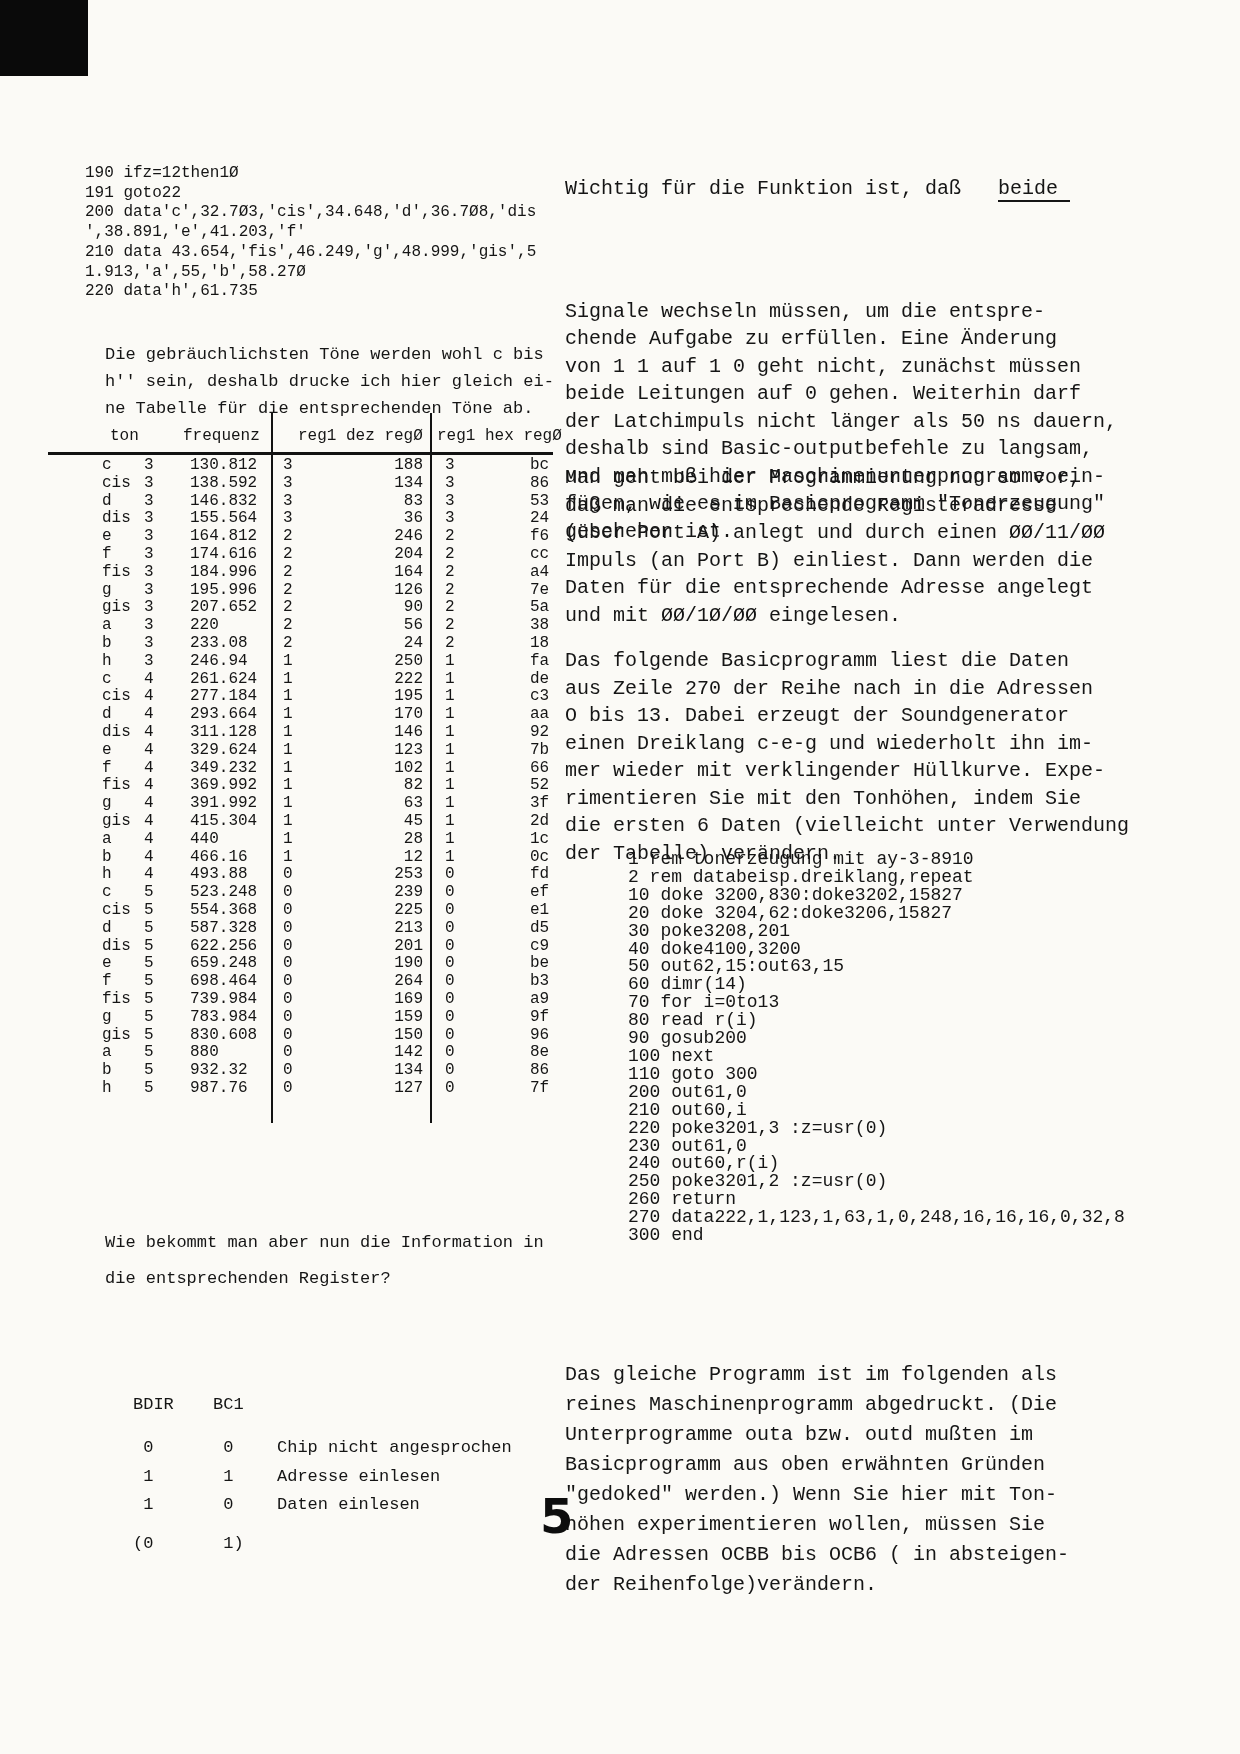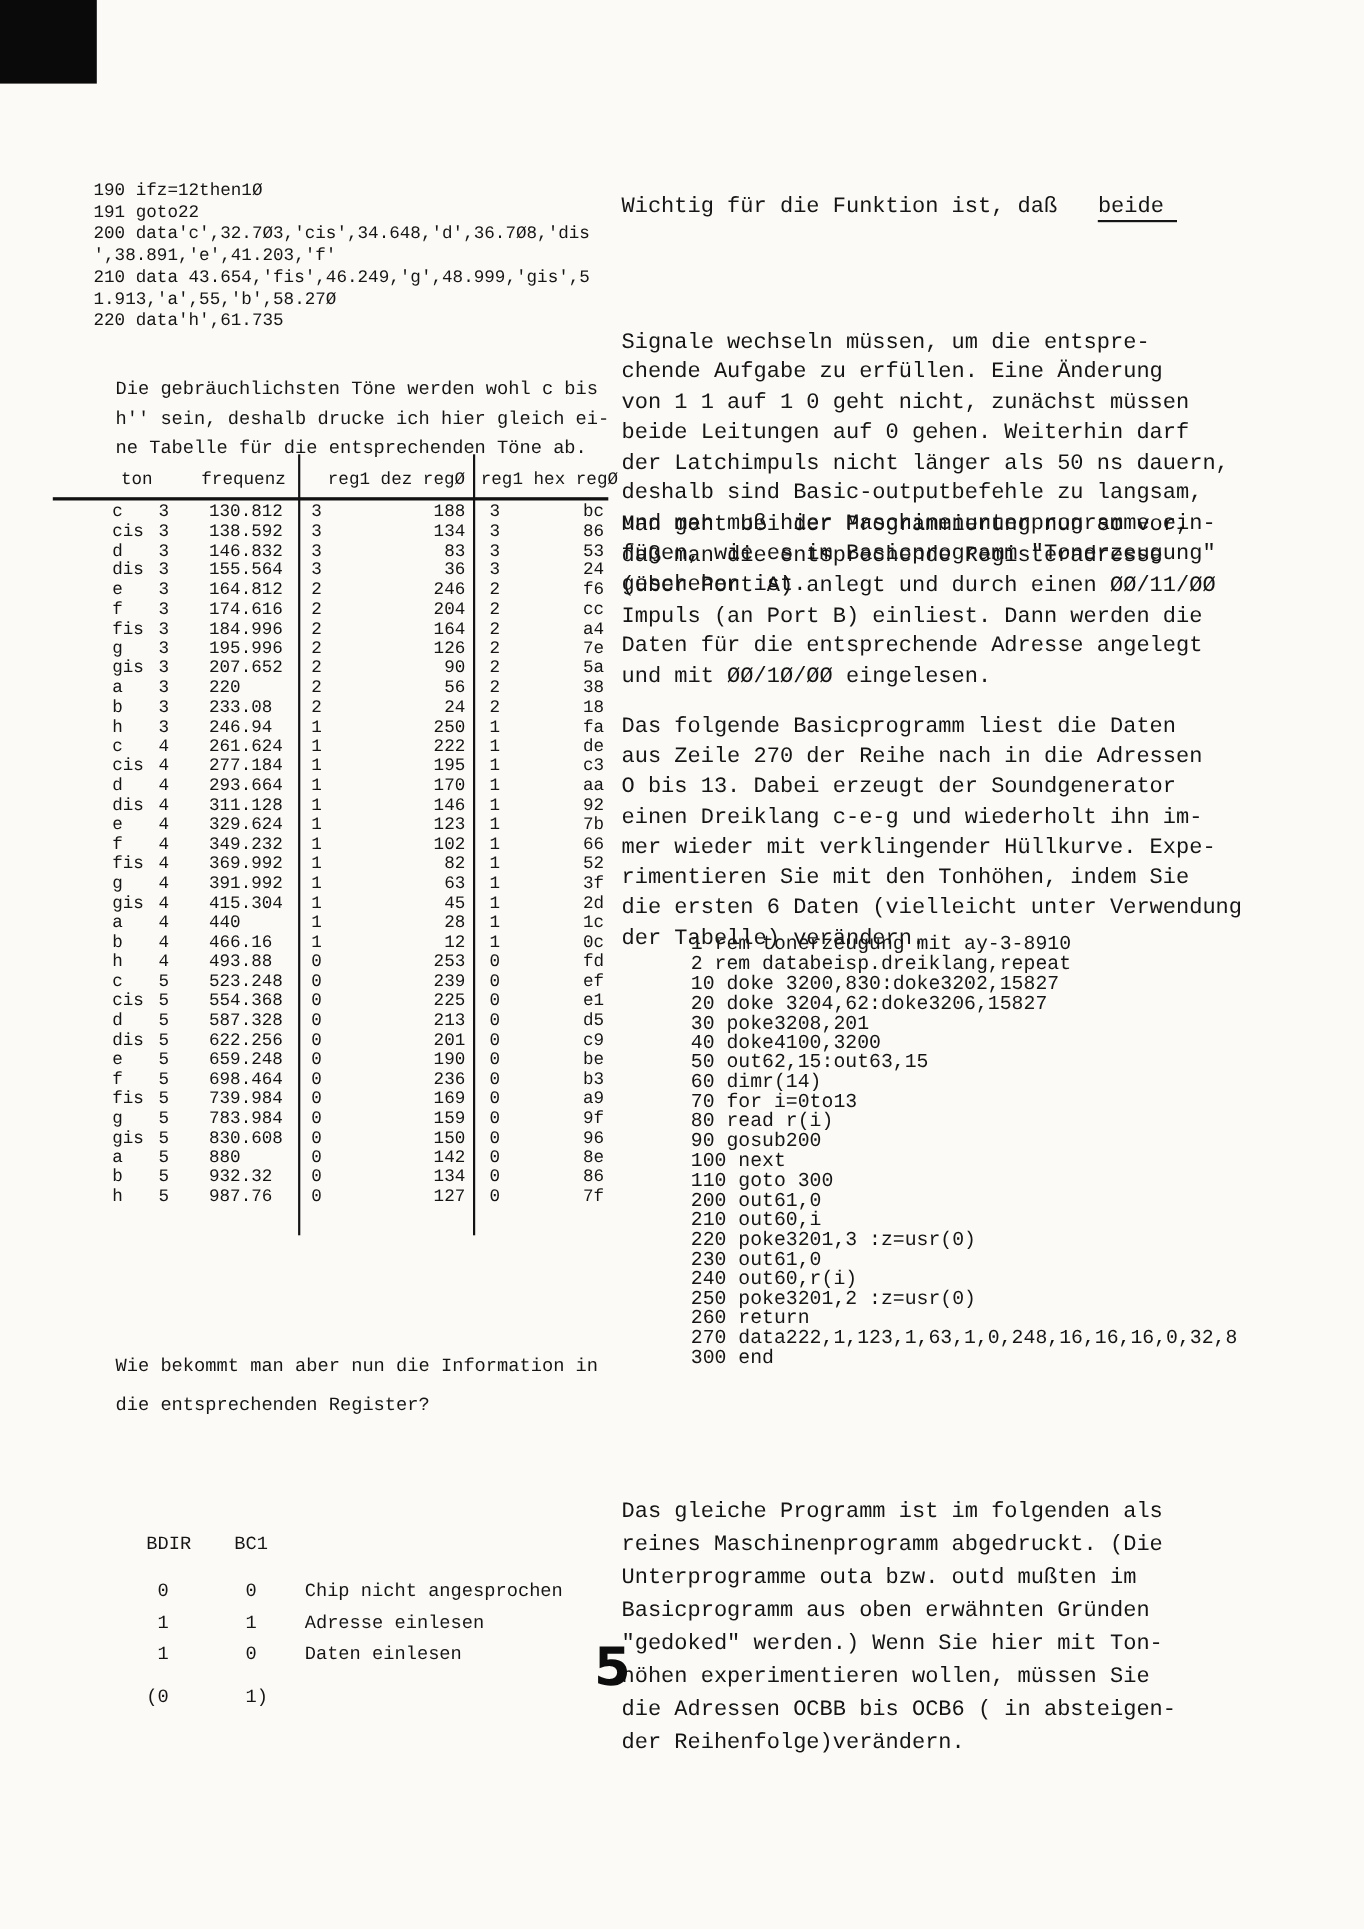--- a/index.html
+++ b/index.html
@@ -115,21 +115,21 @@
         <div class="t-row"><span class="c-ton">g</span><span class="c-oct">4</span><span class="c-freq">391.992</span><span class="c-r1d">1</span><span class="c-r0d">63</span><span class="c-r1h">1</span><span class="c-r0h">3f</span></div>
         <div class="t-row"><span class="c-ton">gis</span><span class="c-oct">4</span><span class="c-freq">415.304</span><span class="c-r1d">1</span><span class="c-r0d">45</span><span class="c-r1h">1</span><span class="c-r0h">2d</span></div>
         <div class="t-row"><span class="c-ton">a</span><span class="c-oct">4</span><span class="c-freq">440</span><span class="c-r1d">1</span><span class="c-r0d">28</span><span class="c-r1h">1</span><span class="c-r0h">1c</span></div>
         <div class="t-row"><span class="c-ton">b</span><span class="c-oct">4</span><span class="c-freq">466.16</span><span class="c-r1d">1</span><span class="c-r0d">12</span><span class="c-r1h">1</span><span class="c-r0h">0c</span></div>
         <div class="t-row"><span class="c-ton">h</span><span class="c-oct">4</span><span class="c-freq">493.88</span><span class="c-r1d">0</span><span class="c-r0d">253</span><span class="c-r1h">0</span><span class="c-r0h">fd</span></div>
         <div class="t-row"><span class="c-ton">c</span><span class="c-oct">5</span><span class="c-freq">523.248</span><span class="c-r1d">0</span><span class="c-r0d">239</span><span class="c-r1h">0</span><span class="c-r0h">ef</span></div>
         <div class="t-row"><span class="c-ton">cis</span><span class="c-oct">5</span><span class="c-freq">554.368</span><span class="c-r1d">0</span><span class="c-r0d">225</span><span class="c-r1h">0</span><span class="c-r0h">e1</span></div>
         <div class="t-row"><span class="c-ton">d</span><span class="c-oct">5</span><span class="c-freq">587.328</span><span class="c-r1d">0</span><span class="c-r0d">213</span><span class="c-r1h">0</span><span class="c-r0h">d5</span></div>
         <div class="t-row"><span class="c-ton">dis</span><span class="c-oct">5</span><span class="c-freq">622.256</span><span class="c-r1d">0</span><span class="c-r0d">201</span><span class="c-r1h">0</span><span class="c-r0h">c9</span></div>
         <div class="t-row"><span class="c-ton">e</span><span class="c-oct">5</span><span class="c-freq">659.248</span><span class="c-r1d">0</span><span class="c-r0d">190</span><span class="c-r1h">0</span><span class="c-r0h">be</span></div>
-        <div class="t-row"><span class="c-ton">f</span><span class="c-oct">5</span><span class="c-freq">698.464</span><span class="c-r1d">0</span><span class="c-r0d">236</span><span class="c-r1h">0</span><span class="c-r0h">b3</span></div>
+        <div class="t-row"><span class="c-ton">f</span><span class="c-oct">5</span><span class="c-freq">698.464</span><span class="c-r1d">0</span><span class="c-r0d">264</span><span class="c-r1h">0</span><span class="c-r0h">b3</span></div>
         <div class="t-row"><span class="c-ton">fis</span><span class="c-oct">5</span><span class="c-freq">739.984</span><span class="c-r1d">0</span><span class="c-r0d">169</span><span class="c-r1h">0</span><span class="c-r0h">a9</span></div>
         <div class="t-row"><span class="c-ton">g</span><span class="c-oct">5</span><span class="c-freq">783.984</span><span class="c-r1d">0</span><span class="c-r0d">159</span><span class="c-r1h">0</span><span class="c-r0h">9f</span></div>
         <div class="t-row"><span class="c-ton">gis</span><span class="c-oct">5</span><span class="c-freq">830.608</span><span class="c-r1d">0</span><span class="c-r0d">150</span><span class="c-r1h">0</span><span class="c-r0h">96</span></div>
         <div class="t-row"><span class="c-ton">a</span><span class="c-oct">5</span><span class="c-freq">880</span><span class="c-r1d">0</span><span class="c-r0d">142</span><span class="c-r1h">0</span><span class="c-r0h">8e</span></div>
         <div class="t-row"><span class="c-ton">b</span><span class="c-oct">5</span><span class="c-freq">932.32</span><span class="c-r1d">0</span><span class="c-r0d">134</span><span class="c-r1h">0</span><span class="c-r0h">86</span></div>
         <div class="t-row"><span class="c-ton">h</span><span class="c-oct">5</span><span class="c-freq">987.76</span><span class="c-r1d">0</span><span class="c-r0d">127</span><span class="c-r1h">0</span><span class="c-r0h">7f</span></div>
       </div>
   </div>
 
   <div id="question" class="pre">Wie bekommt man aber nun die Information in

